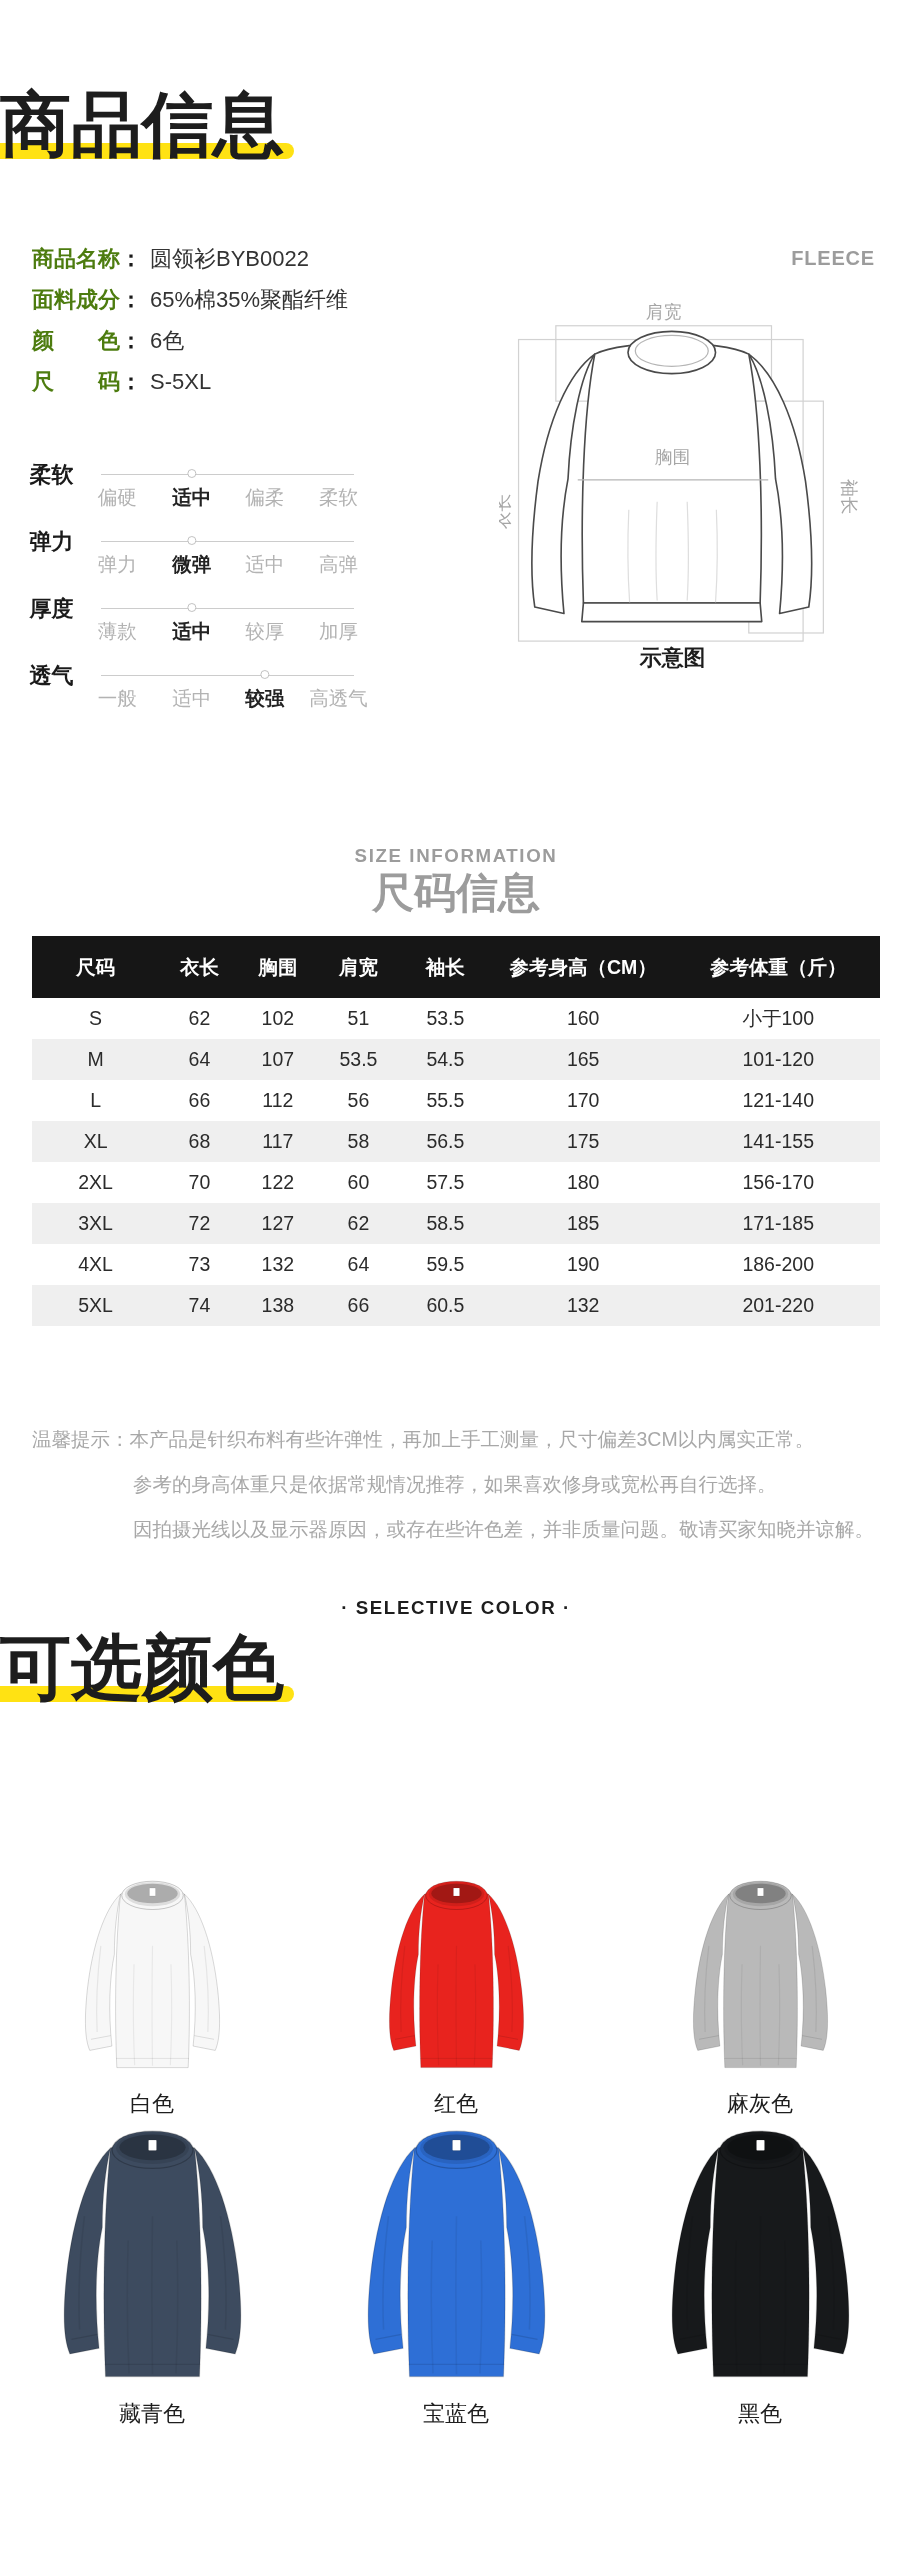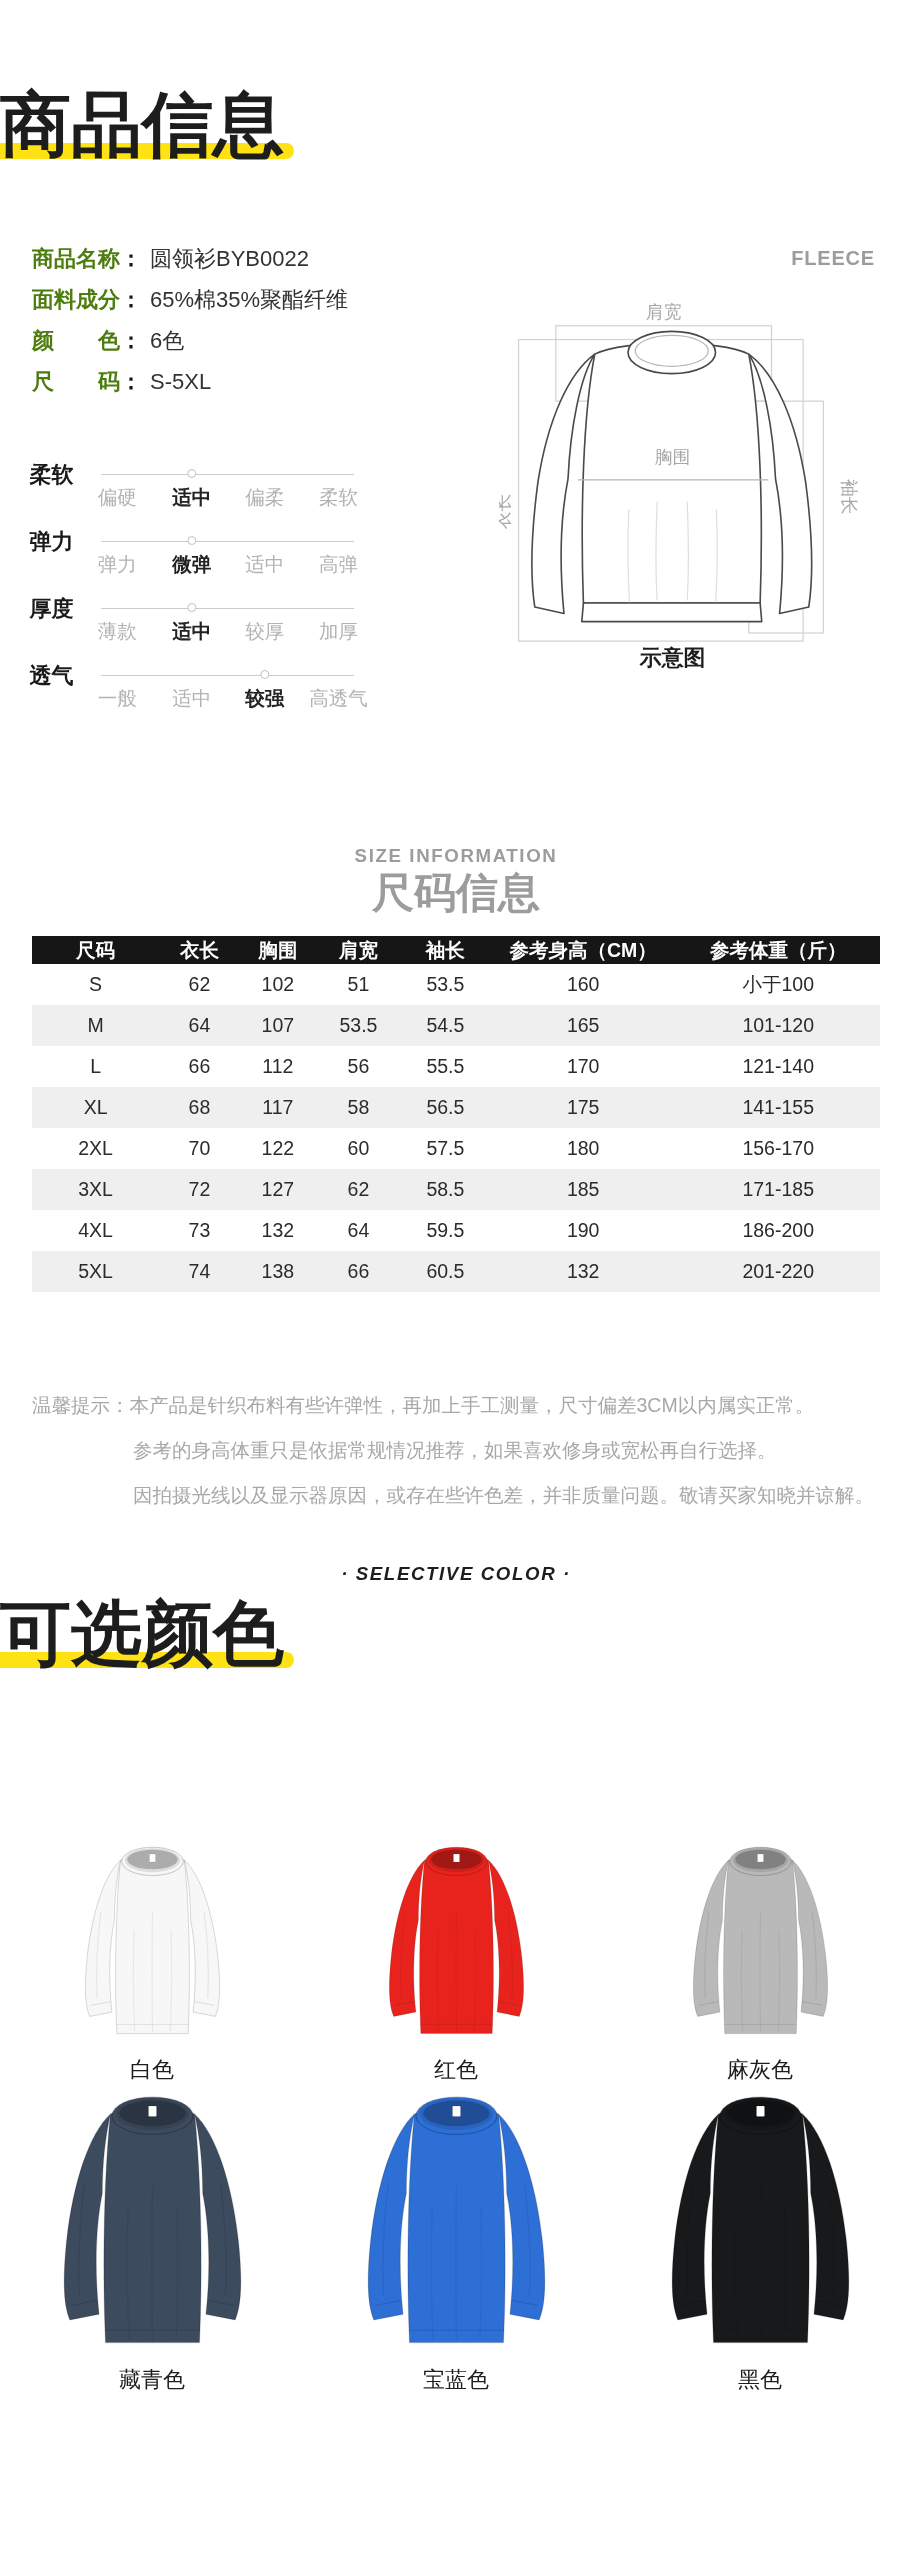--- a/index.html
+++ b/index.html
@@ -39,32 +39,32 @@
   .dim-box{fill:none;stroke:#d2d2d2;stroke-width:1.5;}
   .dim-text{fill:#a6a6a6;font-size:22px;font-family:"Liberation Sans",sans-serif;}
   .garment-outline{fill:#fff;stroke:#4a4a4a;stroke-width:2;stroke-linejoin:round;}
   .garment-fold{fill:none;stroke:#dedede;stroke-width:1.5;}
   .diagram-caption{fill:#1d1d1d;font-size:27px;font-weight:bold;font-family:"Liberation Sans",sans-serif;}
 
   
   .size-section{padding:0 32px;}
   .size-eyebrow{margin-top:104px;}
   .size-table{width:848px;border-collapse:collapse;margin-top:19.5px;table-layout:fixed;}
-  .size-table th{background:#161616;color:#fff;font-size:19.5px;font-weight:bold;height:28px;padding:0;}
+  .size-table th{background:#161616;color:#fff;font-size:19.5px;font-weight:bold;height:28px;padding:17px;}
   .size-table td{font-size:19.5px;color:#2b2b2b;text-align:center;height:41px;padding:0;}
   .size-table tr.alt{background:#efefef;}
 
   
   .tips{margin-top:91px;font-size:19.5px;color:#a8a8a8;line-height:45px;}
   .tips-label{color:#a8a8a8;}
   .tips-cont{padding-left:101px;}
 
   
   .color-section{padding:0 0;}
-  .color-eyebrow{margin-top:45px;font-style:italic;}
+  .color-eyebrow{margin-top:45px;}
   .color-grid{margin-top:166px;display:grid;grid-template-columns:repeat(3,1fr);justify-items:center;}
   .color-card{display:flex;flex-direction:column;align-items:center;}
   .shirt{display:block;}
   .shirt-sm{width:243px;height:203px;}
   .shirt-lg{width:243px;height:268px;}
   .color-label{margin-top:14.6px;font-size:22px;color:#1e1e1e;}
   .row2 .color-label{margin-top:11.4px;}
   .page-bottom{height:49px;}
 </style>
 </head>

